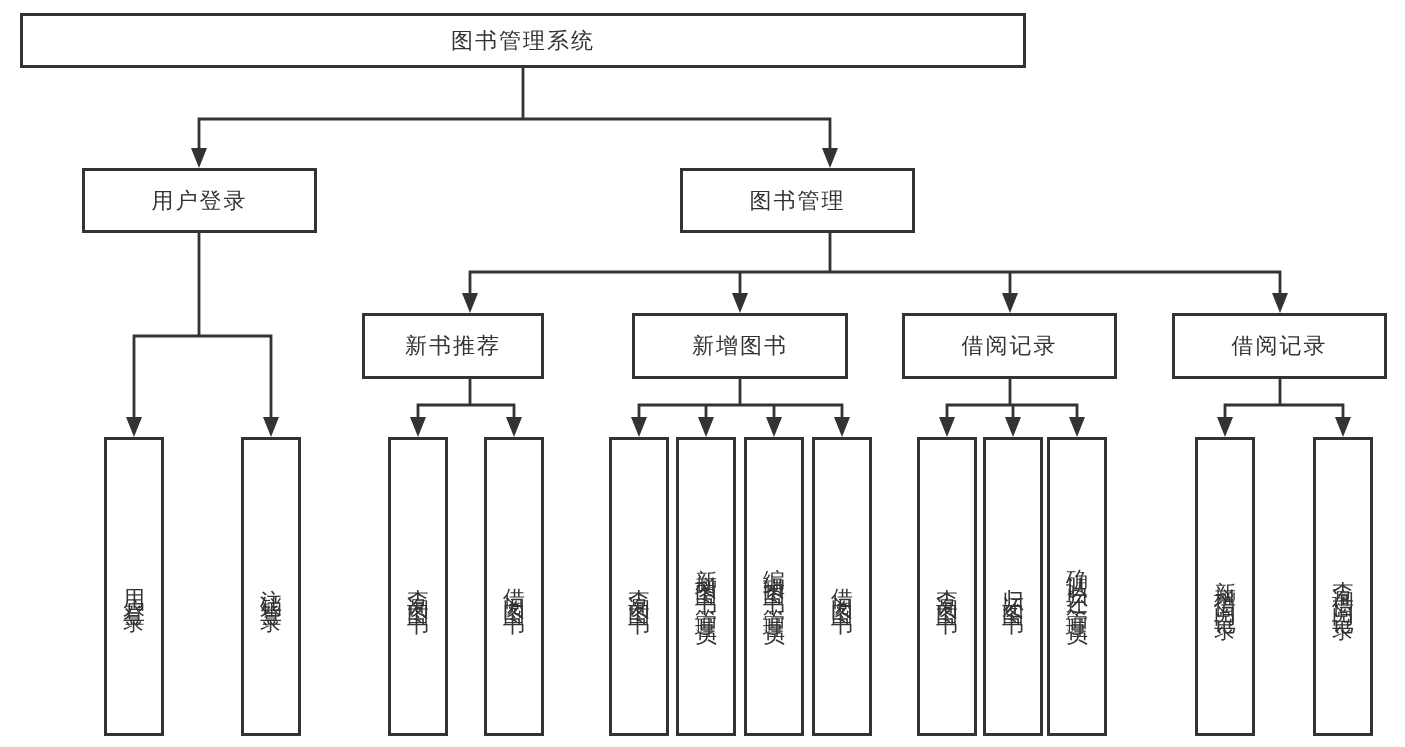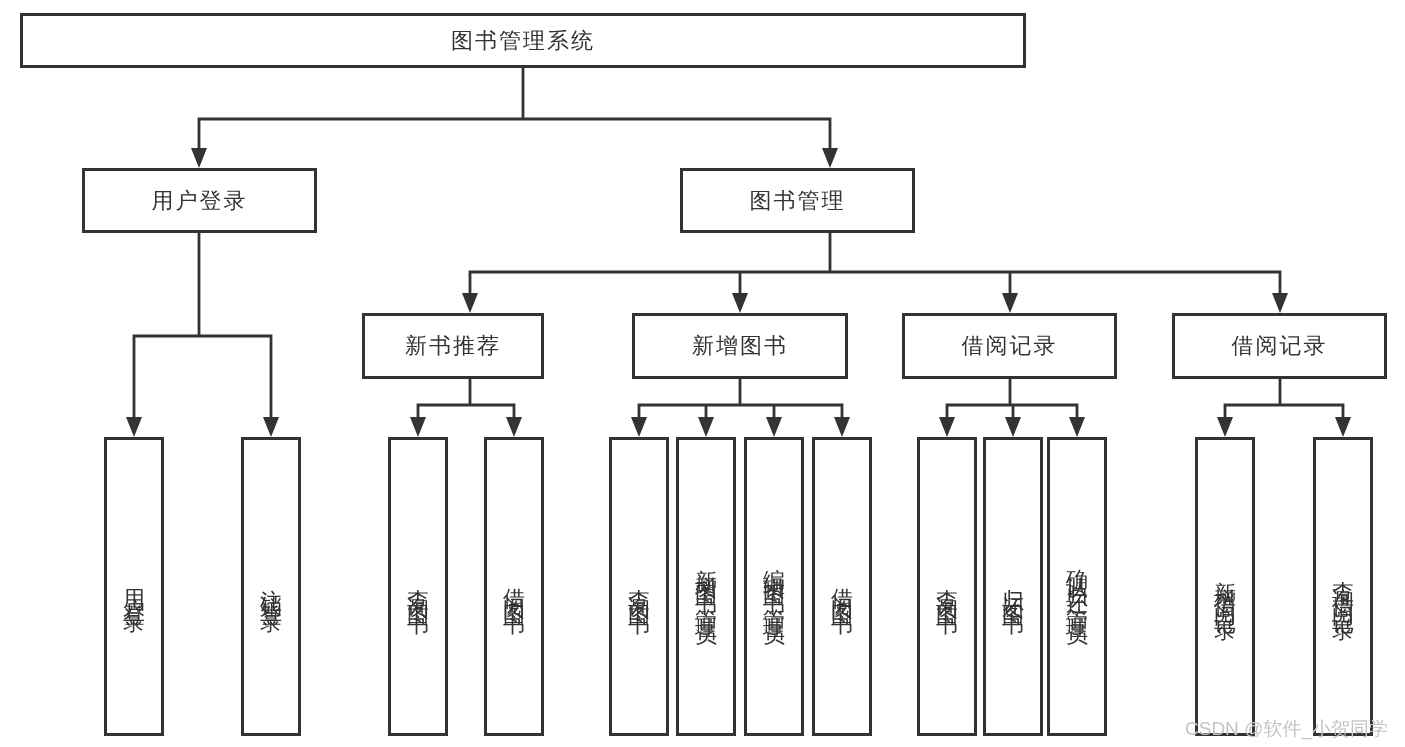--- a/index.html
+++ b/index.html
@@ -114,15 +114,14 @@
   <div class="vbox" style="left:744px">编辑图书（管理员）</div>
   <div class="vbox" style="left:812px">借阅图书</div>
 
   <div class="vbox" style="left:917px">查询图书</div>
   <div class="vbox" style="left:983px">归还图书</div>
   <div class="vbox" style="left:1047px">确认归还（管理员）</div>
 
   <div class="vbox" style="left:1195px">新增借阅记录</div>
   <div class="vbox" style="left:1313px">查询借阅记录</div>
 
-  <div class="watermark">CSDN @软件_小贺同学</div>
 
 </div>
 
 </body></html>

